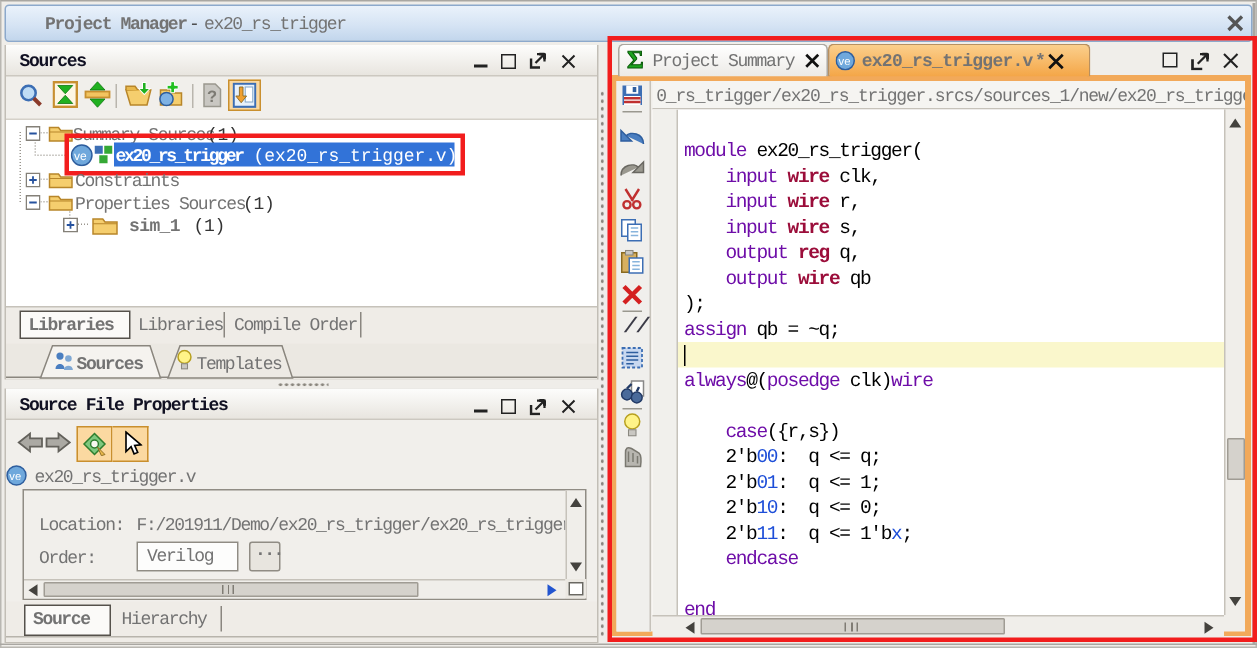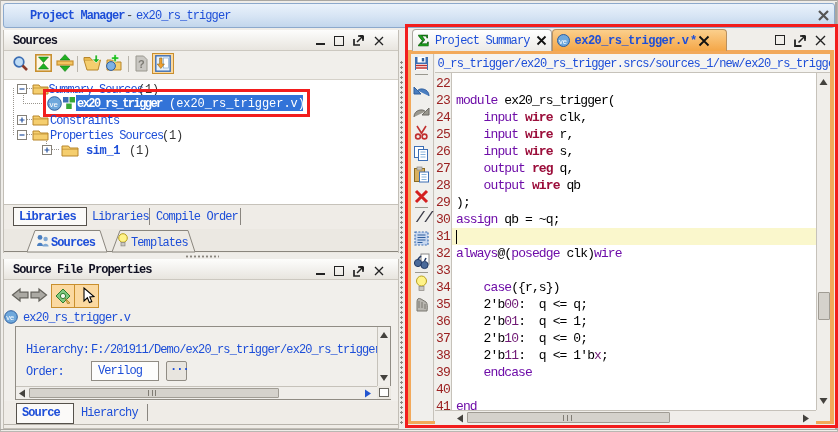--- a/index.html
+++ b/index.html
@@ -1,23 +1,23 @@
 <!DOCTYPE html>
 <html><head><meta charset="utf-8">
 <style>
 *{margin:0;padding:0;box-sizing:border-box}
 html,body{width:838px;height:432px;overflow:hidden}
 body{font-family:"Liberation Mono",monospace;background:#EFEDE9;position:relative}
 .abs{position:absolute}
-.ui{font-size:12px;letter-spacing:-0.9px;color:#1d4ed8;white-space:pre}
+.ui{font-size:12px;letter-spacing:-0.9px;color:#737373;white-space:pre}
 .uib{font-weight:bold}
 .code{font-size:13px;letter-spacing:-0.9px;white-space:pre;color:#000}
 .k{color:#6E0DA8}
 .w{color:#9B0D3A;font-weight:bold}
-.m{color:#701a75}
+.m{color:#1d4ed8}
 </style></head>
 <body>
 
 <div class="abs" style="left:0;top:0;width:838px;height:432px;border:1px solid #B9B7B2;border-top-color:#A9A7A2"></div>
 <div class="abs" style="left:835px;top:2px;width:2px;height:428px;background:#A9A7A2"></div>
 <div class="abs" style="left:0;top:429px;width:838px;height:1px;background:#A9A7A2"></div>
 
 <div class="abs" style="left:3px;top:3px;width:832px;height:25px;background:linear-gradient(#EAF2FB,#D6E4F4 55%,#C2D6EC);border:1px solid #8CA9CC;border-radius:3px"></div>
 <div class="abs ui uib" style="left:30px;top:9px">Project Manager</div>
 <div class="abs ui" style="left:126px;top:9px;color:#444">-</div>
@@ -209,21 +209,21 @@
     <path d="M3 1 L3 14 L6.4 10.8 L8.4 15.6 L10.8 14.6 L8.8 10 L13 9.6z" fill="#FFF" stroke="#000" stroke-width="1.1"></path>
   </svg>
 
 <svg class="abs" style="left:4px;top:310px" width="14" height="14">
     <circle cx="7" cy="7" r="6.3" fill="#6FA8DC" stroke="#2E5E9E" stroke-width="1"></circle>
     <text x="2.2" y="10" font-size="7.5" fill="#fff" font-family="Liberation Sans">ve</text>
   </svg>
 <div class="abs ui" style="left:23px;top:311px">ex20_rs_trigger.v</div>
 
 <div class="abs" style="left:15px;top:326px;width:376px;height:74px;background:#F1EFEB;border:1px solid #908C84"></div>
-<div class="abs ui" style="left:26px;top:343px">Hierarchy:</div>
+<div class="abs ui" style="left:26px;top:343px">Location:</div>
 <div class="abs ui" style="left:91px;top:343px;width:286px;overflow:hidden">F:/201911/Demo/ex20_rs_trigger/ex20_rs_trigger.s</div>
 <div class="abs ui" style="left:26px;top:365px">Order:</div>
 <div class="abs" style="left:91px;top:361px;width:68px;height:20px;background:#FDFDFC;border:1px solid #908C84"></div>
 <div class="abs ui" style="left:98px;top:364px">Verilog</div>
 <div class="abs" style="left:166px;top:361px;width:21px;height:20px;background:#E8E5DF;border:1px solid #908C84;border-radius:2px"></div>
 <div class="abs ui uib" style="left:170px;top:360px;letter-spacing:-1px">...</div>
 
 <div class="abs" style="left:377px;top:327px;width:13px;height:59px;background:#F0EEEA;border-left:1px solid #C6C2BA"></div>
 <svg class="abs" style="left:379px;top:331px" width="10" height="8">
     <path d="M5 1 L9 7 H1z" fill="#44423E"></path>
@@ -360,40 +360,20 @@
 <div class="abs" style="left:435px;top:53.5px;width:395px;height:19px;background:#F5F4F1;border-bottom:1px solid #C6C2BA;overflow:hidden">
 <div class="ui" style="position:absolute;left:2.5px;top:3px;letter-spacing:-0.8px">0_rs_trigger/ex20_rs_trigger.srcs/sources_1/new/ex20_rs_trigger.v</div>
 </div>
 
 <div class="abs" style="left:435px;top:73px;width:381px;height:337px;background:#fff;overflow:hidden">
 
  <div class="abs" style="left:0;top:0;width:16.5px;height:337px;background:#F1F0EC;border-right:1px solid #C6C2BA"></div>
 
  <div class="abs" style="left:17px;top:155px;width:364px;height:17px;background:#FAF7CC"></div>
  <div class="abs" style="left:20.5px;top:156.5px;width:1.6px;height:14px;background:#000"></div>
- <div class="code abs" style="left:1px;top:2px;line-height:17px;color:#9B2020">22
-23
-24
-25
-26
-27
-28
-29
-30
-31
-32
-33
-34
-35
-36
-37
-38
-39
-40
-41</div>
  <div class="code abs" style="left:21px;top:2px;line-height:17px">
 <span class="k">module</span> ex20_rs_trigger(
     <span class="k">input</span> <span class="w">wire</span> clk,
     <span class="k">input</span> <span class="w">wire</span> r,
     <span class="k">input</span> <span class="w">wire</span> s,
     <span class="k">output</span> <span class="w">reg</span> q,
     <span class="k">output</span> <span class="w">wire</span> qb
 );
 <span class="k">assign</span> qb = ~q;
 

